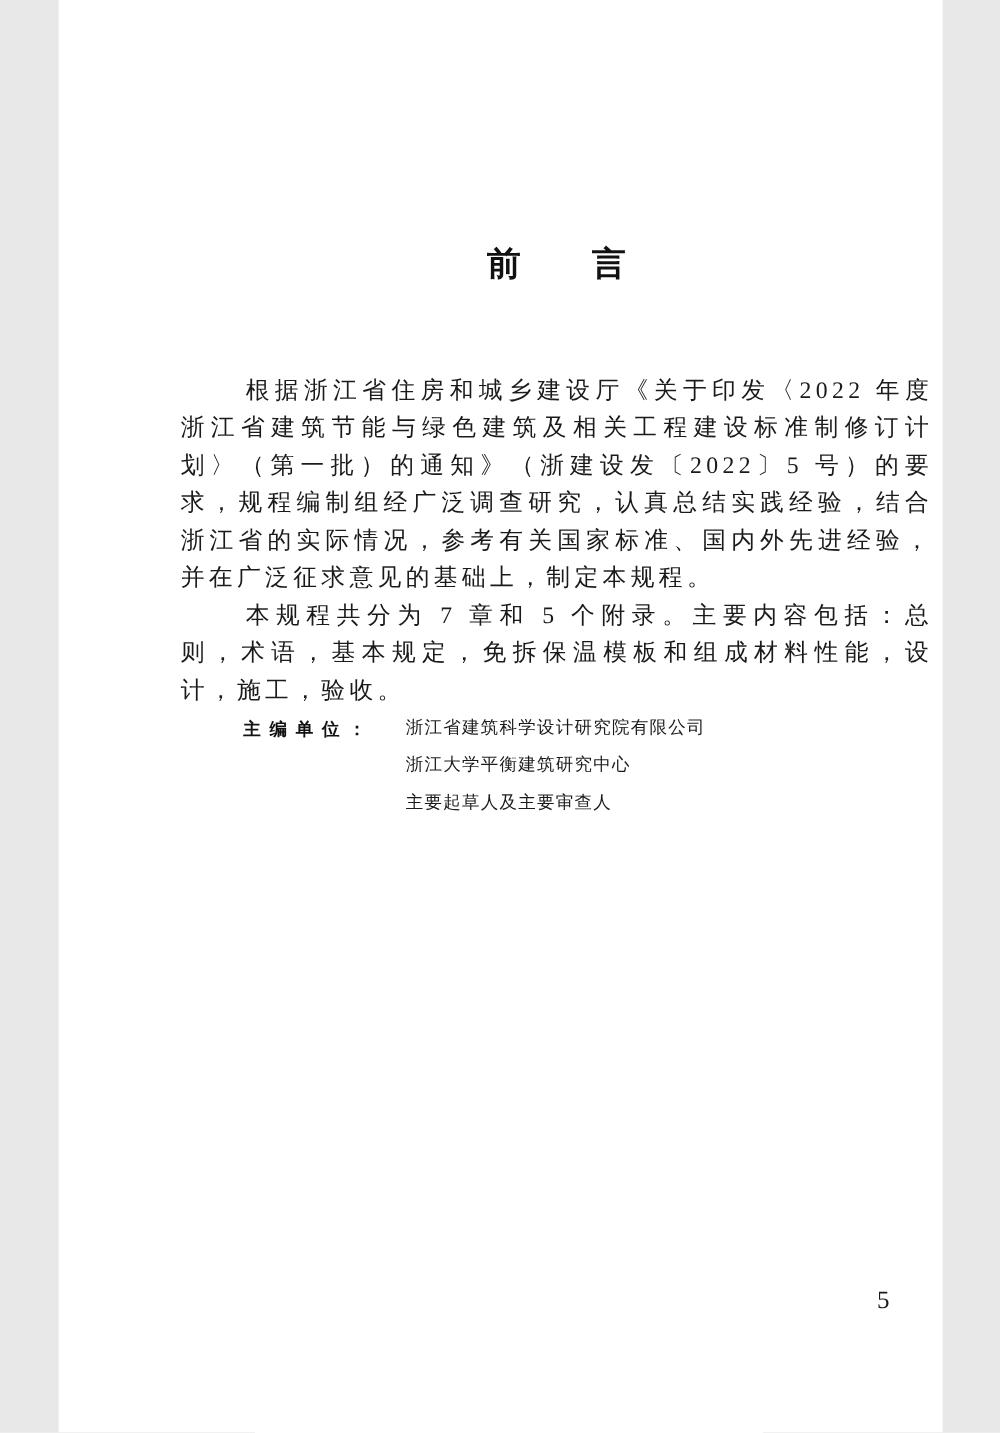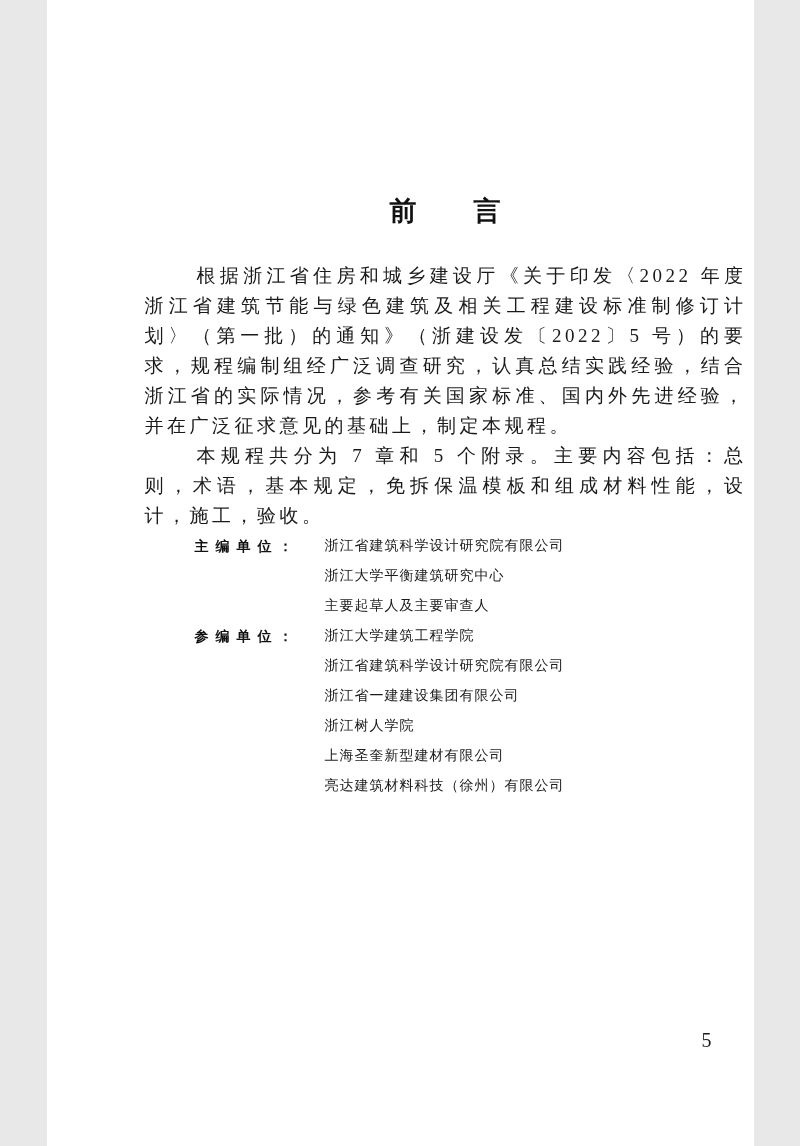--- a/index.html
+++ b/index.html
@@ -36,21 +36,21 @@
   .body-text {
     margin: 0;
     font-size: 19px;
     line-height: 30px;
     letter-spacing: 3.5px;
     text-align: justify;
     text-indent: 52px;
     color: #1a1a1a;
   }
   .body-text.first {
-    margin-top: 32px;
+    margin-top: 69px;
   }
   .unit-row {
     display: flex;
     font-size: 14px;
     line-height: 30px;
   }
   .unit-label {
     flex: 0 0 180px;
     box-sizing: border-box;
     padding-left: 50px;
@@ -93,28 +93,17 @@
 
     <div class="unit-row">
       <div class="unit-label">主编单位：</div>
       <div class="unit-items">
         <div class="unit-item">浙江省建筑科学设计研究院有限公司</div>
         <div class="unit-item">浙江大学平衡建筑研究中心</div>
         <div class="unit-item">主要起草人及主要审查人</div>
       </div>
     </div>
 
-    <div class="unit-row">
-      <div class="unit-label">参编单位：</div>
-      <div class="unit-items">
-        <div class="unit-item">浙江大学建筑工程学院</div>
-        <div class="unit-item">浙江省建筑科学设计研究院有限公司</div>
-        <div class="unit-item">浙江省一建建设集团有限公司</div>
-        <div class="unit-item">浙江树人学院</div>
-        <div class="unit-item">上海圣奎新型建材有限公司</div>
-        <div class="unit-item">亮达建筑材料科技（徐州）有限公司</div>
-      </div>
-    </div>
 
   </div>
 
   <div class="page-number">5</div>
 </div>
 
 </body></html>

